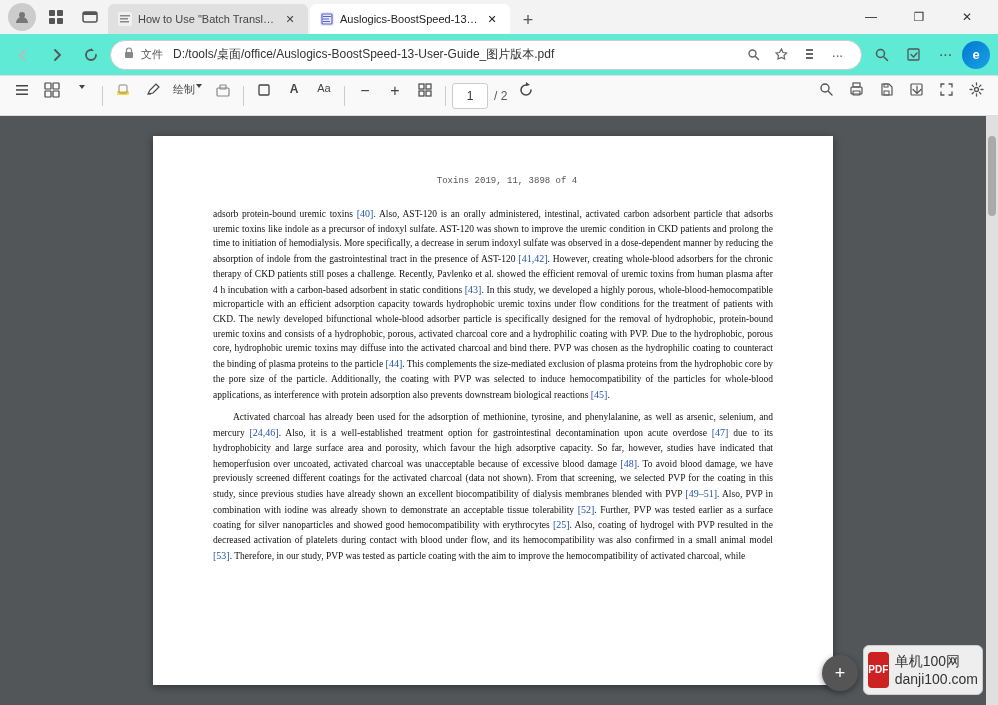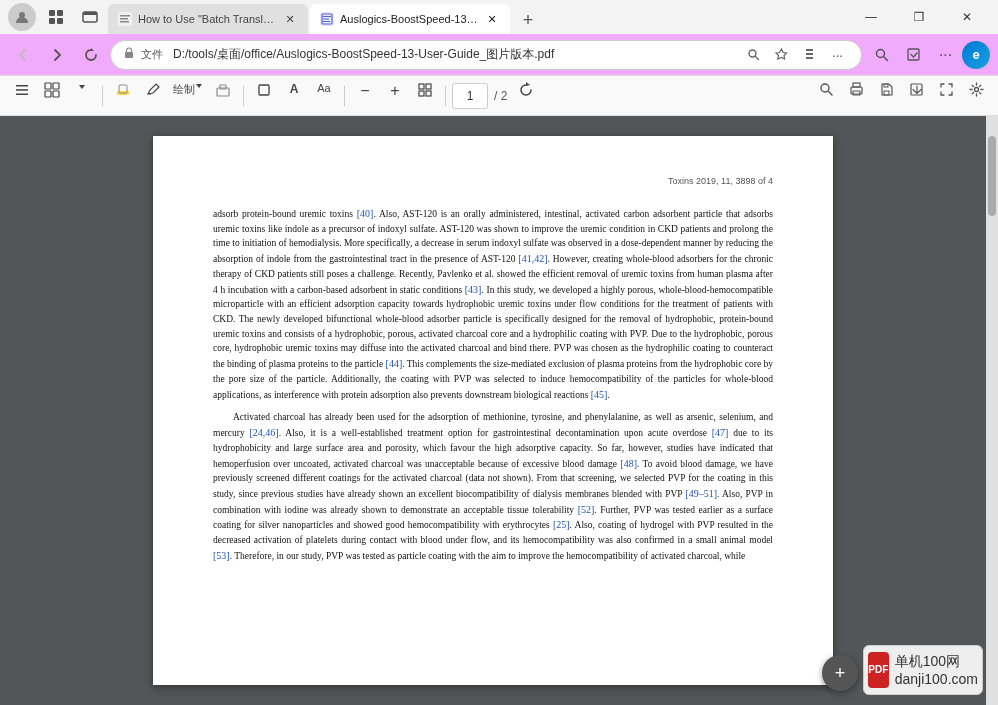--- a/index.html
+++ b/index.html
@@ -90,21 +90,21 @@
       width: 46px; height: 34px;
       display: flex; align-items: center; justify-content: center;
       font-size: 12px;
       cursor: pointer;
       color: #333;
     }
 
     
     .addressbar {
       height: 42px;
-      background: #f0abfc;
+      background: #5eead4;
       display: flex;
       align-items: center;
       padding: 0 8px;
       gap: 4px;
       border-bottom: 1px solid #ddd;
     }
     .nav-btn {
       width: 30px; height: 30px;
       border-radius: 50%;
       display: flex; align-items: center; justify-content: center;
@@ -220,25 +220,25 @@
       background: #fff;
       width: 680px;
       min-height: 520px;
       box-shadow: 0 2px 8px rgba(0,0,0,0.4);
       padding: 40px 60px;
       position: relative;
       overflow: hidden;
     }
     .pdf-header-line {
       display: flex;
-      justify-content: flex-end;
+      justify-content: center;
       font-size: 9px;
       color: #555;
       margin-bottom: 20px;
-      font-family: Liberation Sans, sans-serif;
+      font-family: Liberation Mono, monospace;
       margin-left: 28px;
     }
     .pdf-body {
       font-family: Georgia, serif;
       font-size: 9.5px;
       line-height: 1.55;
       color: #111;
       text-align: justify;
     }
     .pdf-body p {

